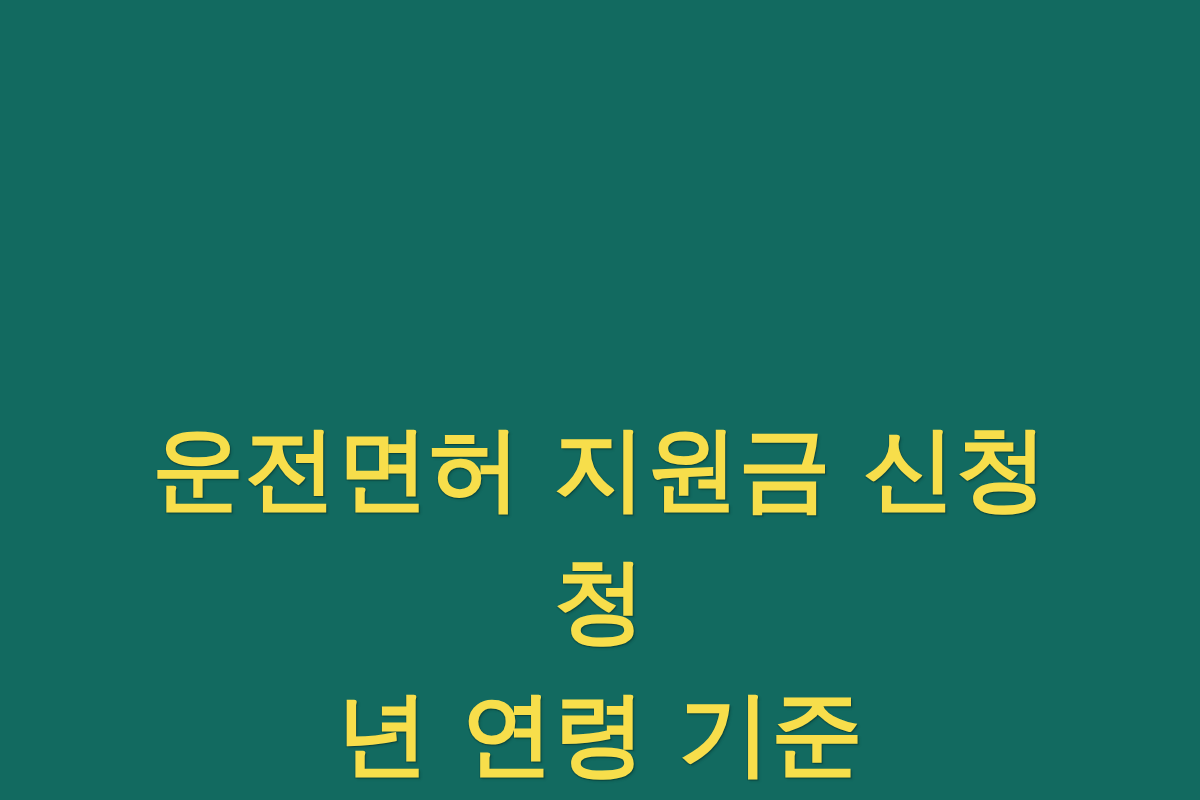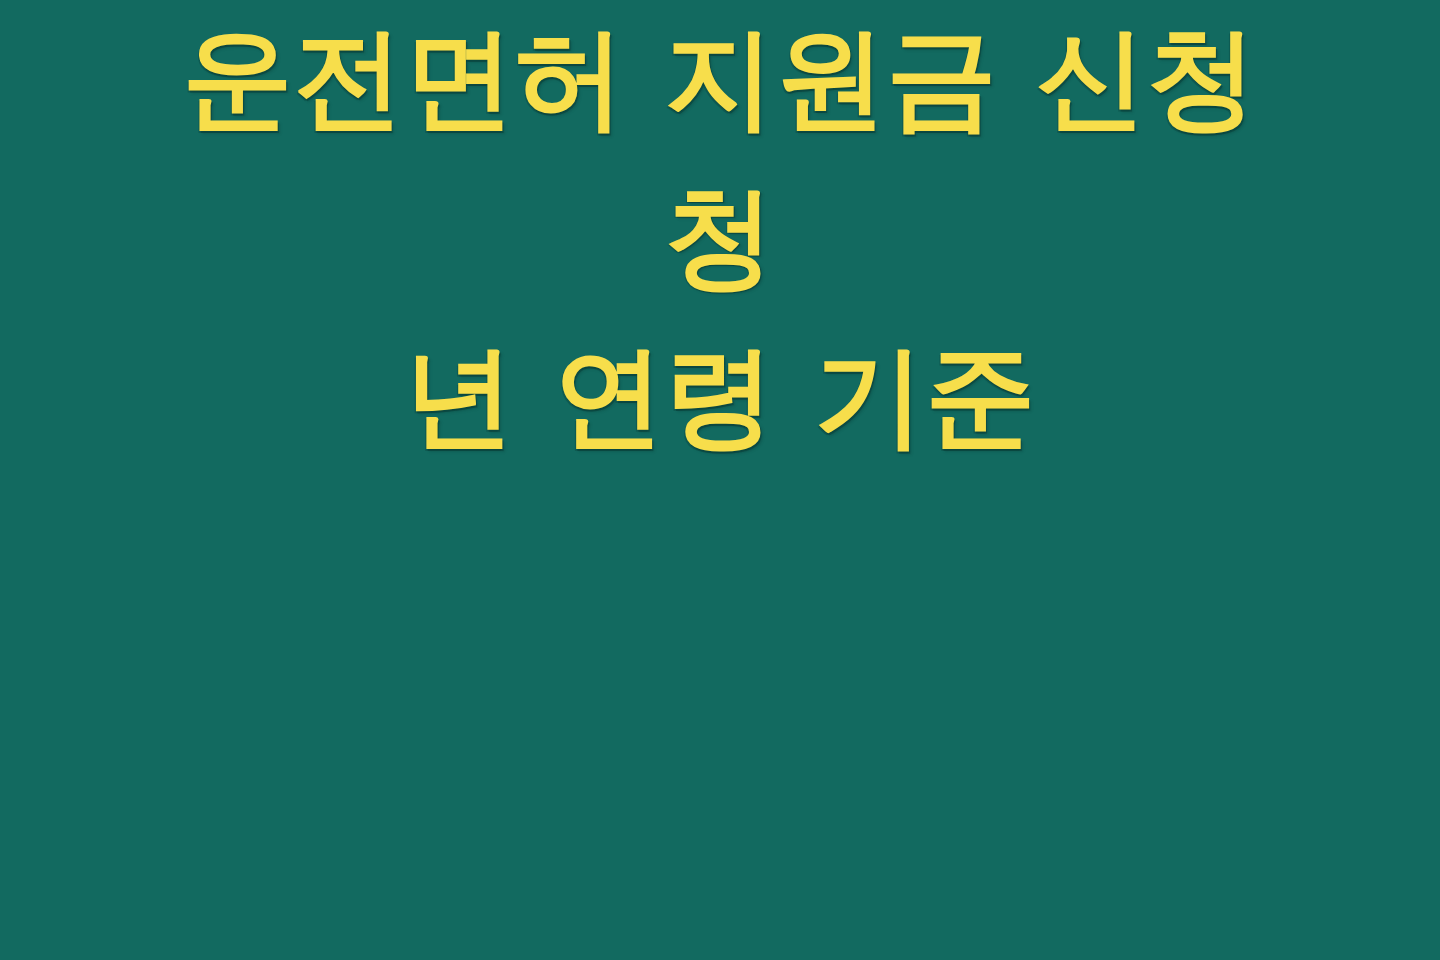--- a/index.html
+++ b/index.html
@@ -13,21 +13,21 @@
     overflow: hidden;
     font-family: "DejaVu Sans", "Liberation Sans", sans-serif;
   }
 
   #banner {
     position: relative;
     width: 1200px;
     height: 800px;
     box-sizing: border-box;
     display: flex;
-    align-items: flex-start;
+    align-items: flex-end;
     justify-content: center;
     background: #126a60;
   }
 
   #headline {
     width: 1010px;
     margin: 0;
     padding: 0;
     text-align: center;
     font-family: "DejaVu Sans", "Liberation Sans", sans-serif;

